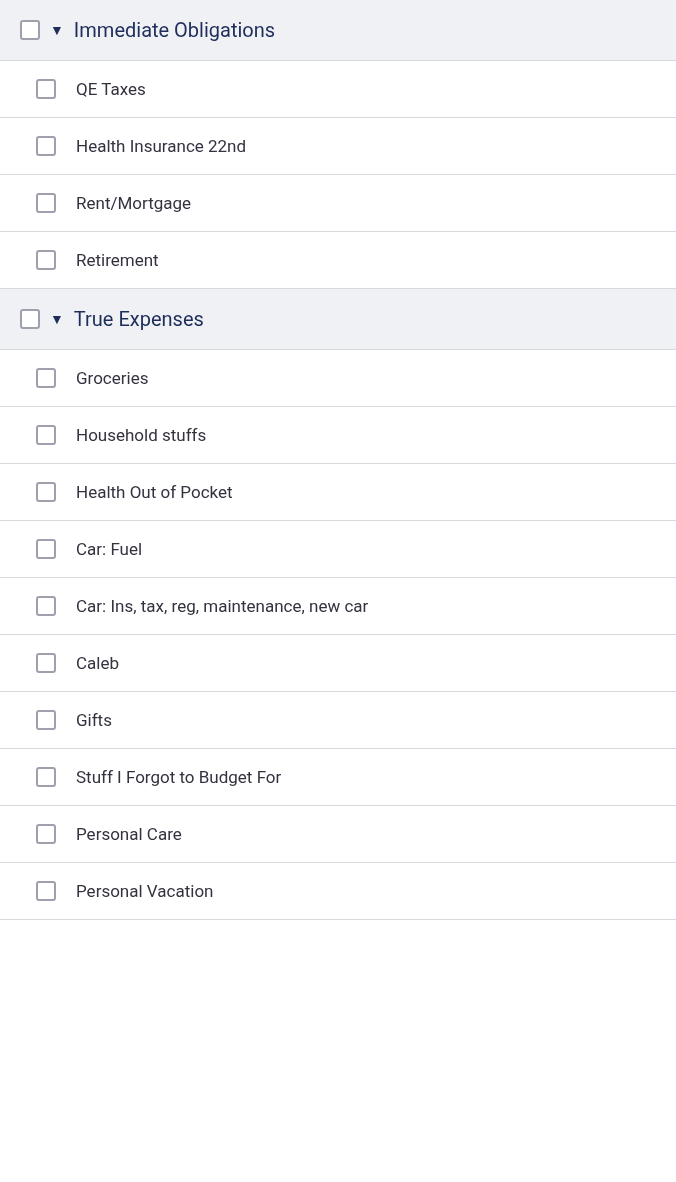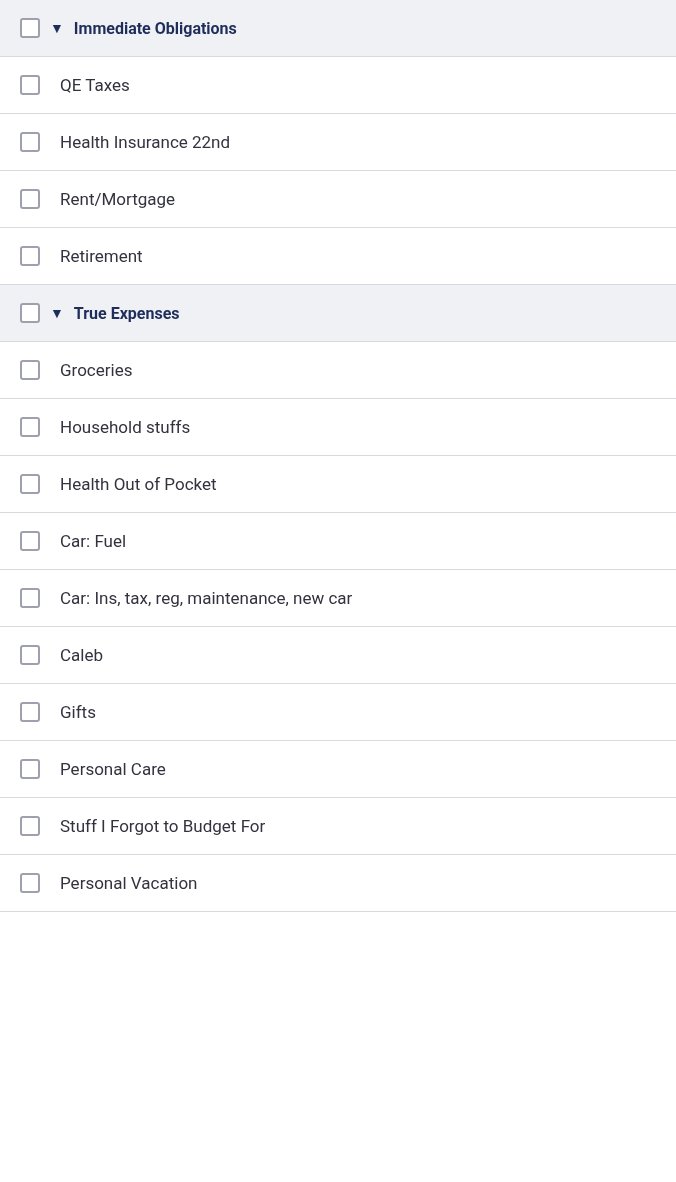--- a/index.html
+++ b/index.html
@@ -40,29 +40,29 @@
       -webkit-appearance: none;
     }
 
     .chevron-icon {
       color: #1e2d5a;
       font-size: 14px;
       flex-shrink: 0;
     }
 
     .group-header-label {
-      font-size: 16px;
-      font-weight: 700;
+      font-size: 20px;
+      font-weight: 400;
       color: #1e2d5a;
     }
 
     .list-item {
       display: flex;
       align-items: flex-end;
-      padding: 18px 20px;
+      padding: 18px 36px;
       border-bottom: 1px solid #d8d9df;
       background: #ffffff;
       gap: 20px;
     }
 
     .item-checkbox {
       width: 20px;
       height: 20px;
       border: 2px solid #9fa0ad;
       border-radius: 3px;
@@ -137,23 +137,23 @@
     <div class="list-item">
       <input type="checkbox" class="item-checkbox" style="">
       <span class="item-label">Caleb</span>
     </div>
     <div class="list-item">
       <input type="checkbox" class="item-checkbox" style="">
       <span class="item-label">Gifts</span>
     </div>
     <div class="list-item">
       <input type="checkbox" class="item-checkbox" style="">
-      <span class="item-label">Personal Care</span>
+      <span class="item-label">Stuff I Forgot to Budget For</span>
     </div>
     <div class="list-item">
       <input type="checkbox" class="item-checkbox" style="">
-      <span class="item-label">Stuff I Forgot to Budget For</span>
+      <span class="item-label">Personal Care</span>
     </div>
     <div class="list-item">
       <input type="checkbox" class="item-checkbox" style="">
       <span class="item-label">Personal Vacation</span>
     </div>
   </div>
 
 </body></html>

